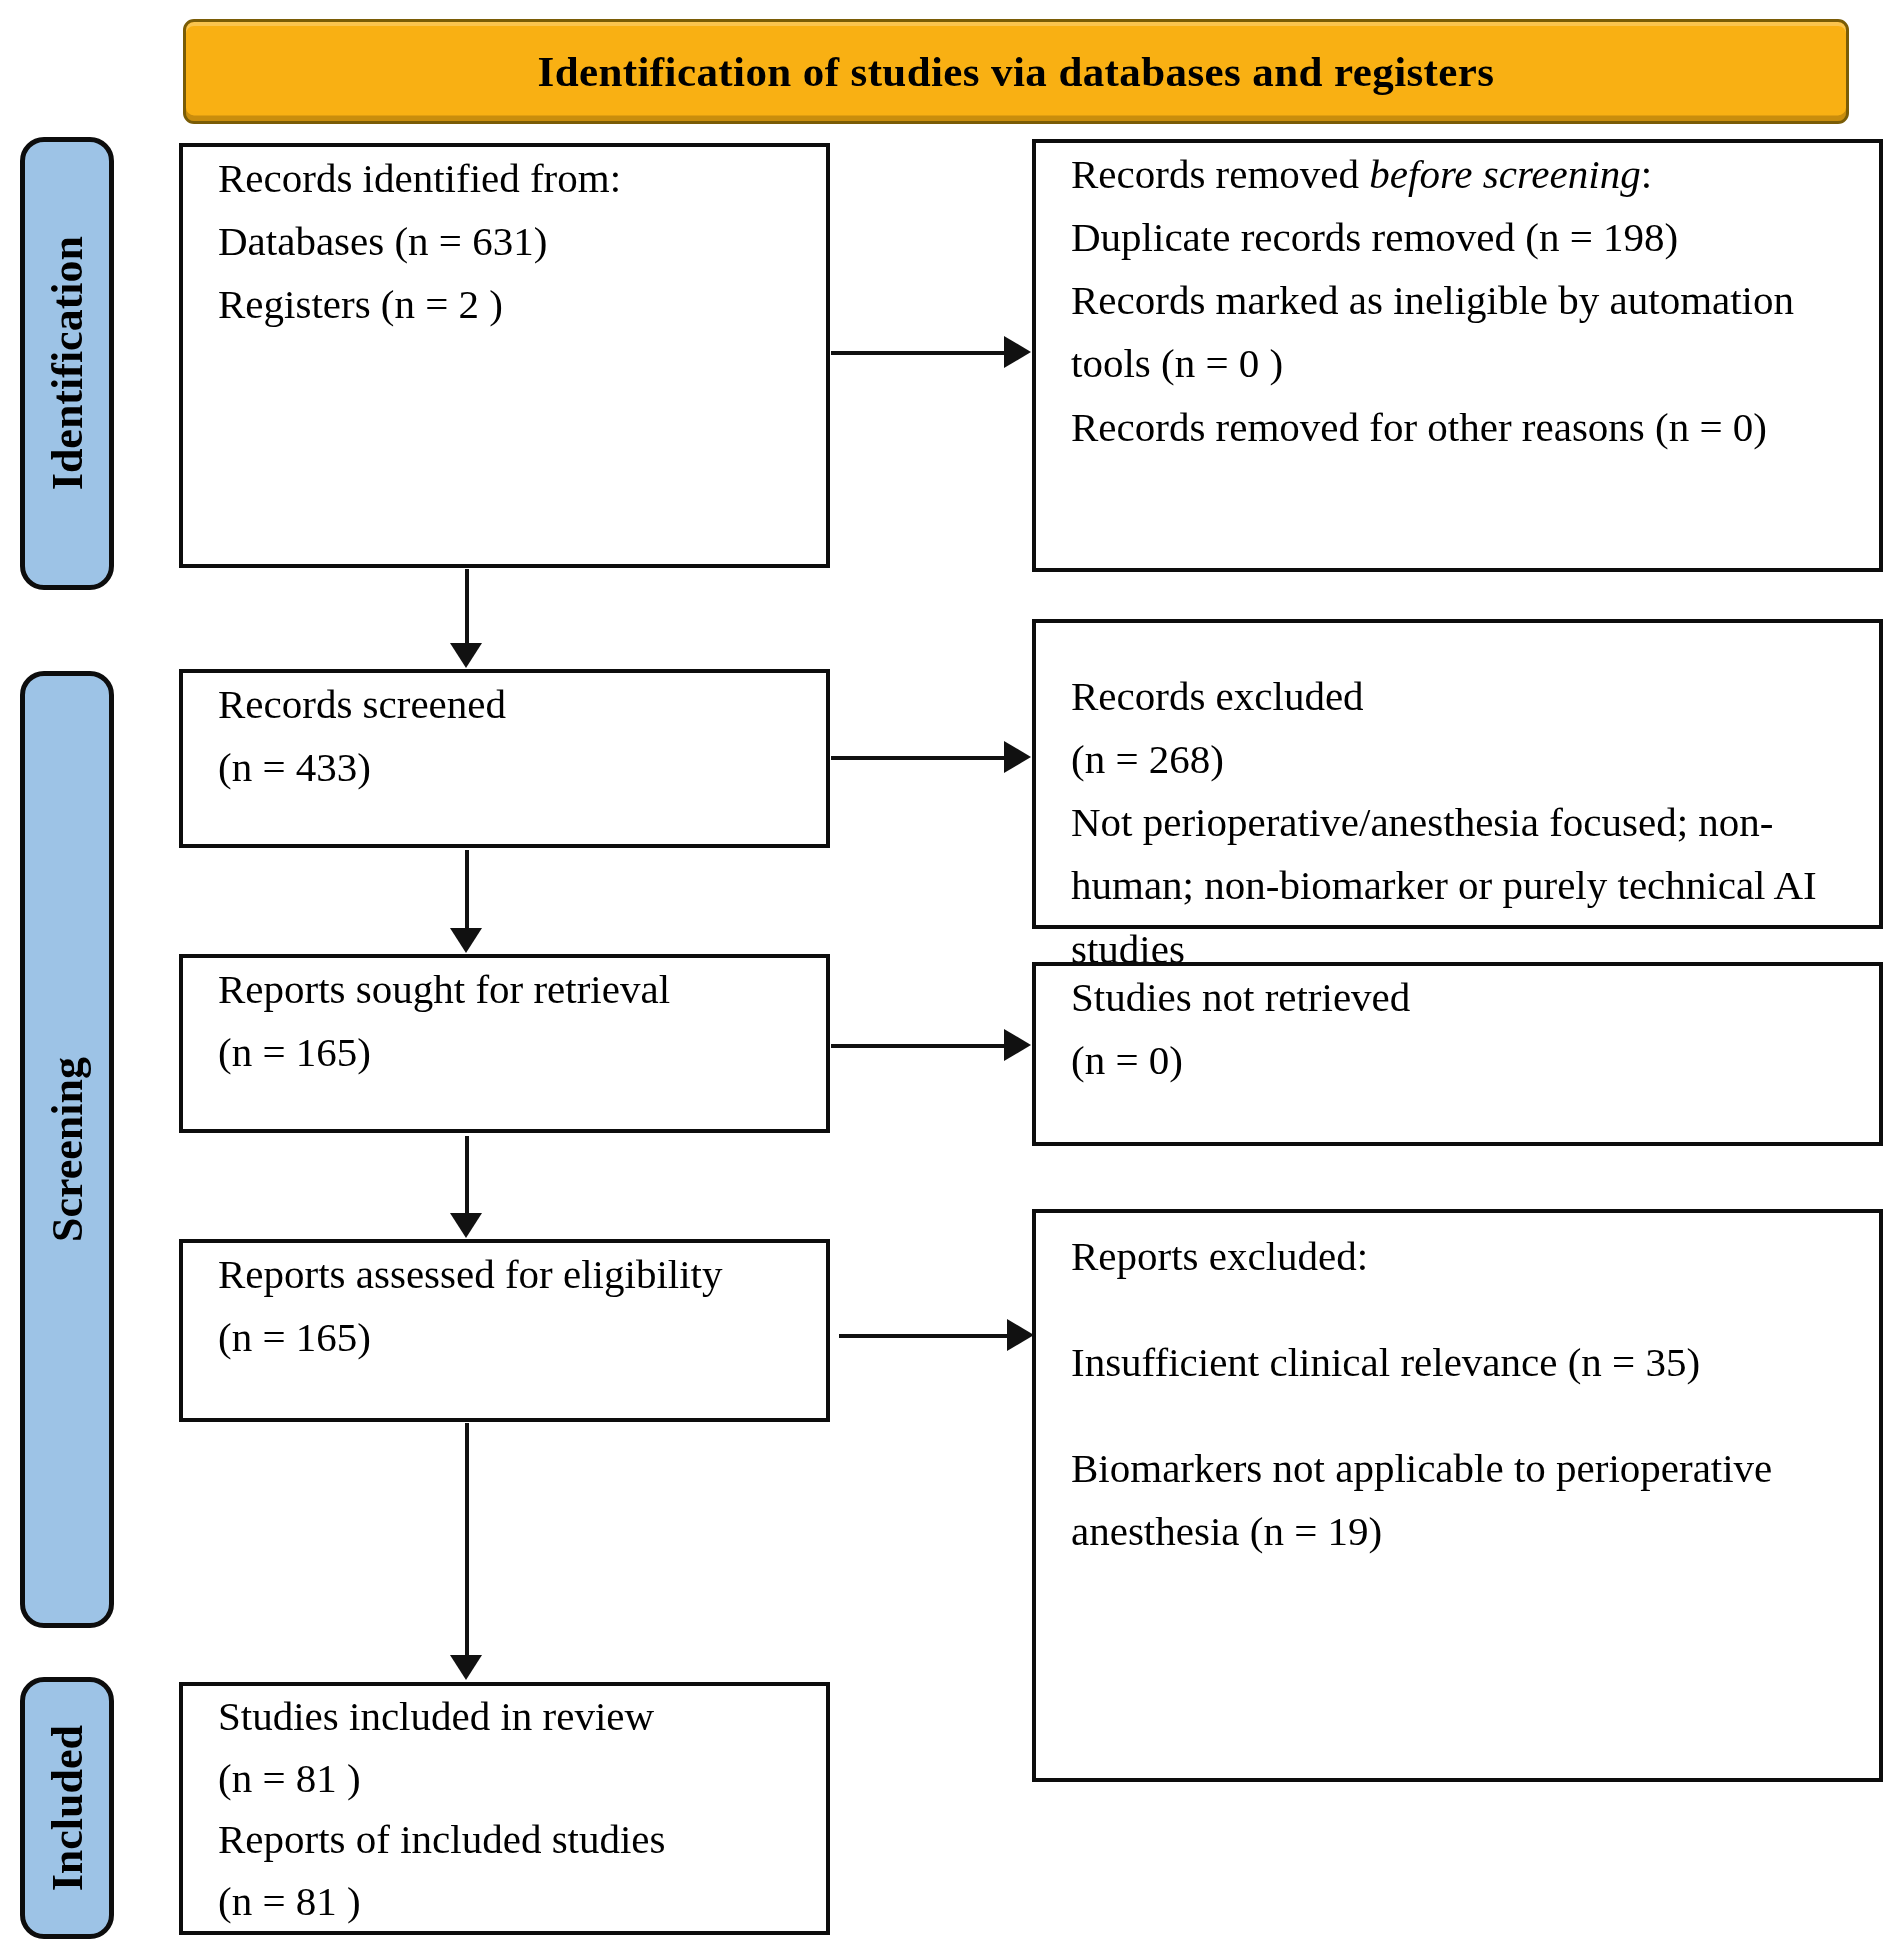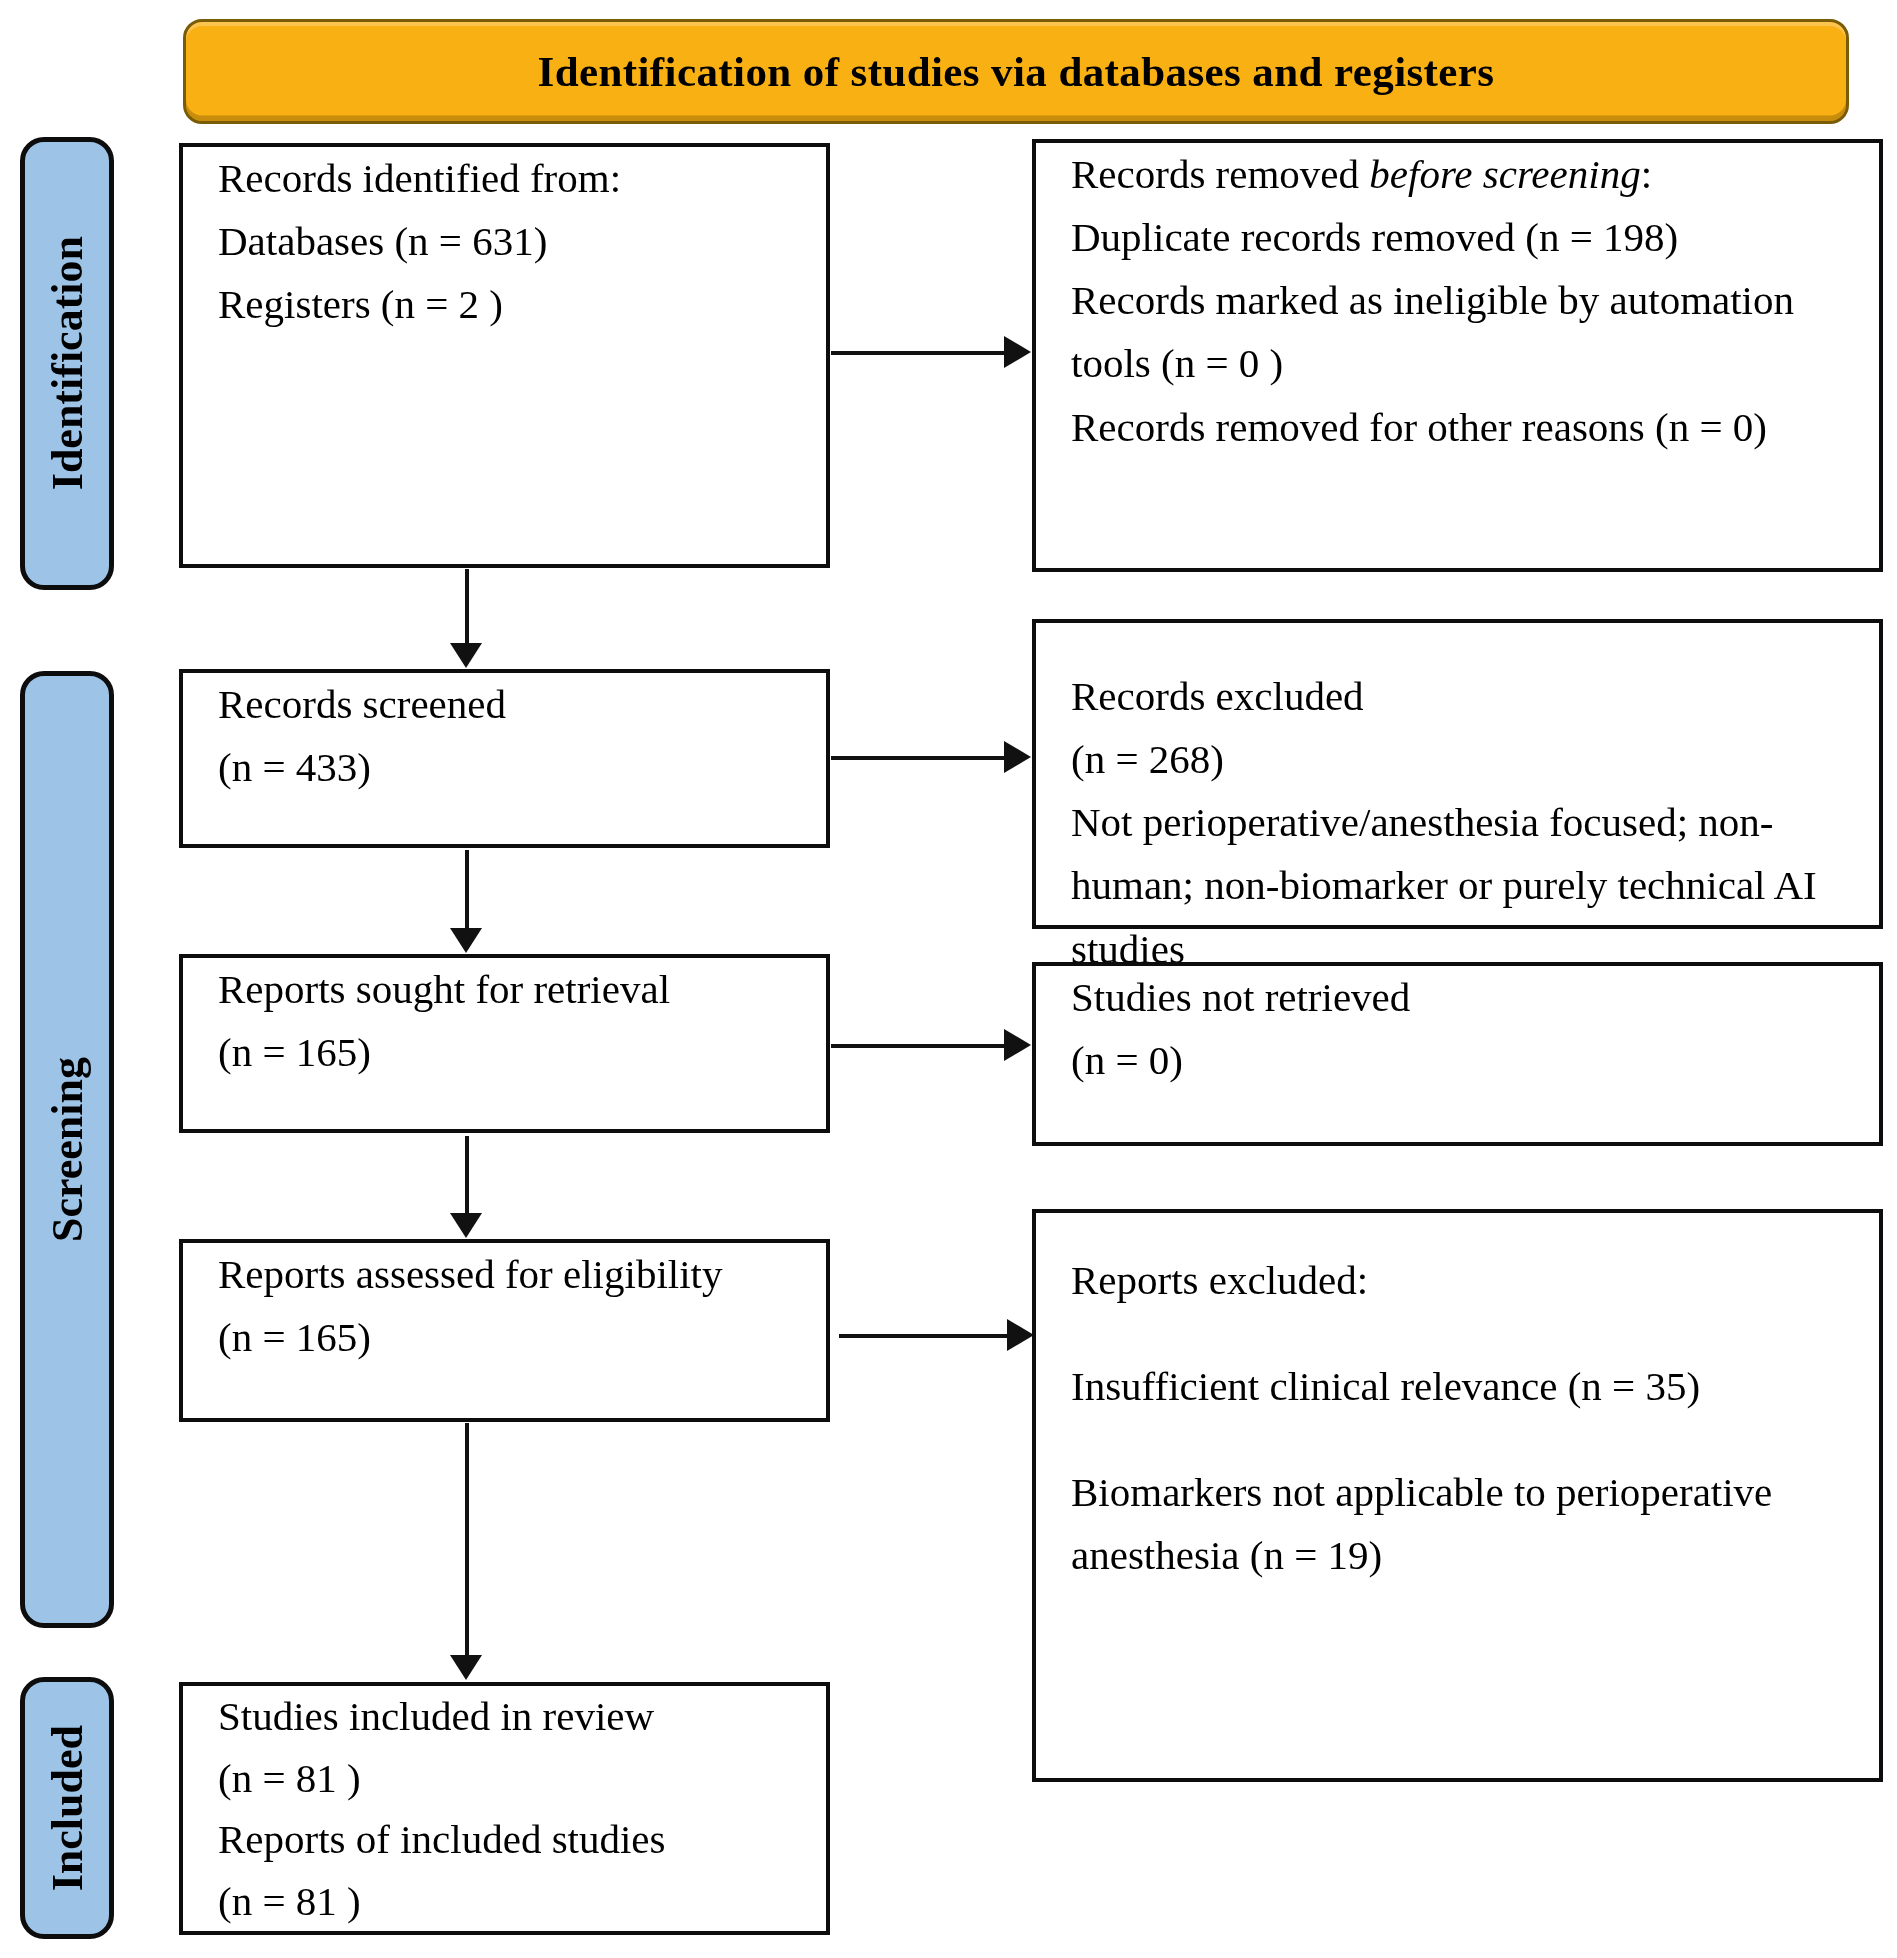--- a/index.html
+++ b/index.html
@@ -12,21 +12,21 @@
     color: #000;
     overflow: hidden;
   }
 
   
   .banner {
     position: absolute;
     left: 183px; top: 19px; width: 1666px; height: 105px;
     background: var(--header-bg, #F9B013);
     border: 3.2px solid #7a5c06;
-    border-radius: 19px;
+    border-radius: 11px;
     box-sizing: border-box;
     display: flex; align-items: center; justify-content: center;
     box-shadow: inset 0 4px 0 rgba(255,255,255,0.25), inset 0 -5.6px 0 rgba(90,60,0,0.30);
   }
   .banner .title {
     font-weight: bold;
     font-size: 43px;
     letter-spacing: 0.4px;
   }
 
@@ -149,21 +149,21 @@
     <div class="ln">Records excluded</div>
     <div class="ln">(n = 268)</div>
     <div class="ln">Not perioperative/anesthesia focused; non-human; non-biomarker or purely technical AI studies</div>
   </div>
 
   <div class="fbox" style="left:1032px; top:962px; width:851px; height:184px;">
     <div class="ln">Studies not retrieved</div>
     <div class="ln">(n = 0)</div>
   </div>
 
-  <div class="fbox top-align" style="left:1032px; top:1209px; width:851px; height:573px; padding-top:36px;">
+  <div class="fbox top-align" style="left:1032px; top:1209px; width:851px; height:573px; padding-top:12px;">
     <div class="ln para">Reports excluded:</div>
     <div class="ln para gap-sm">Insufficient clinical relevance (n = 35)</div>
     <div class="ln para gap-sm">Biomarkers not applicable to perioperative anesthesia (n = 19)</div>
   </div>
 
   <div class="harrow" style="left:831px; top:353px; width:200px;">
     <div class="shaft"></div>
     <div class="head"></div>
   </div>
   <div class="harrow" style="left:831px; top:758px; width:200px;">

